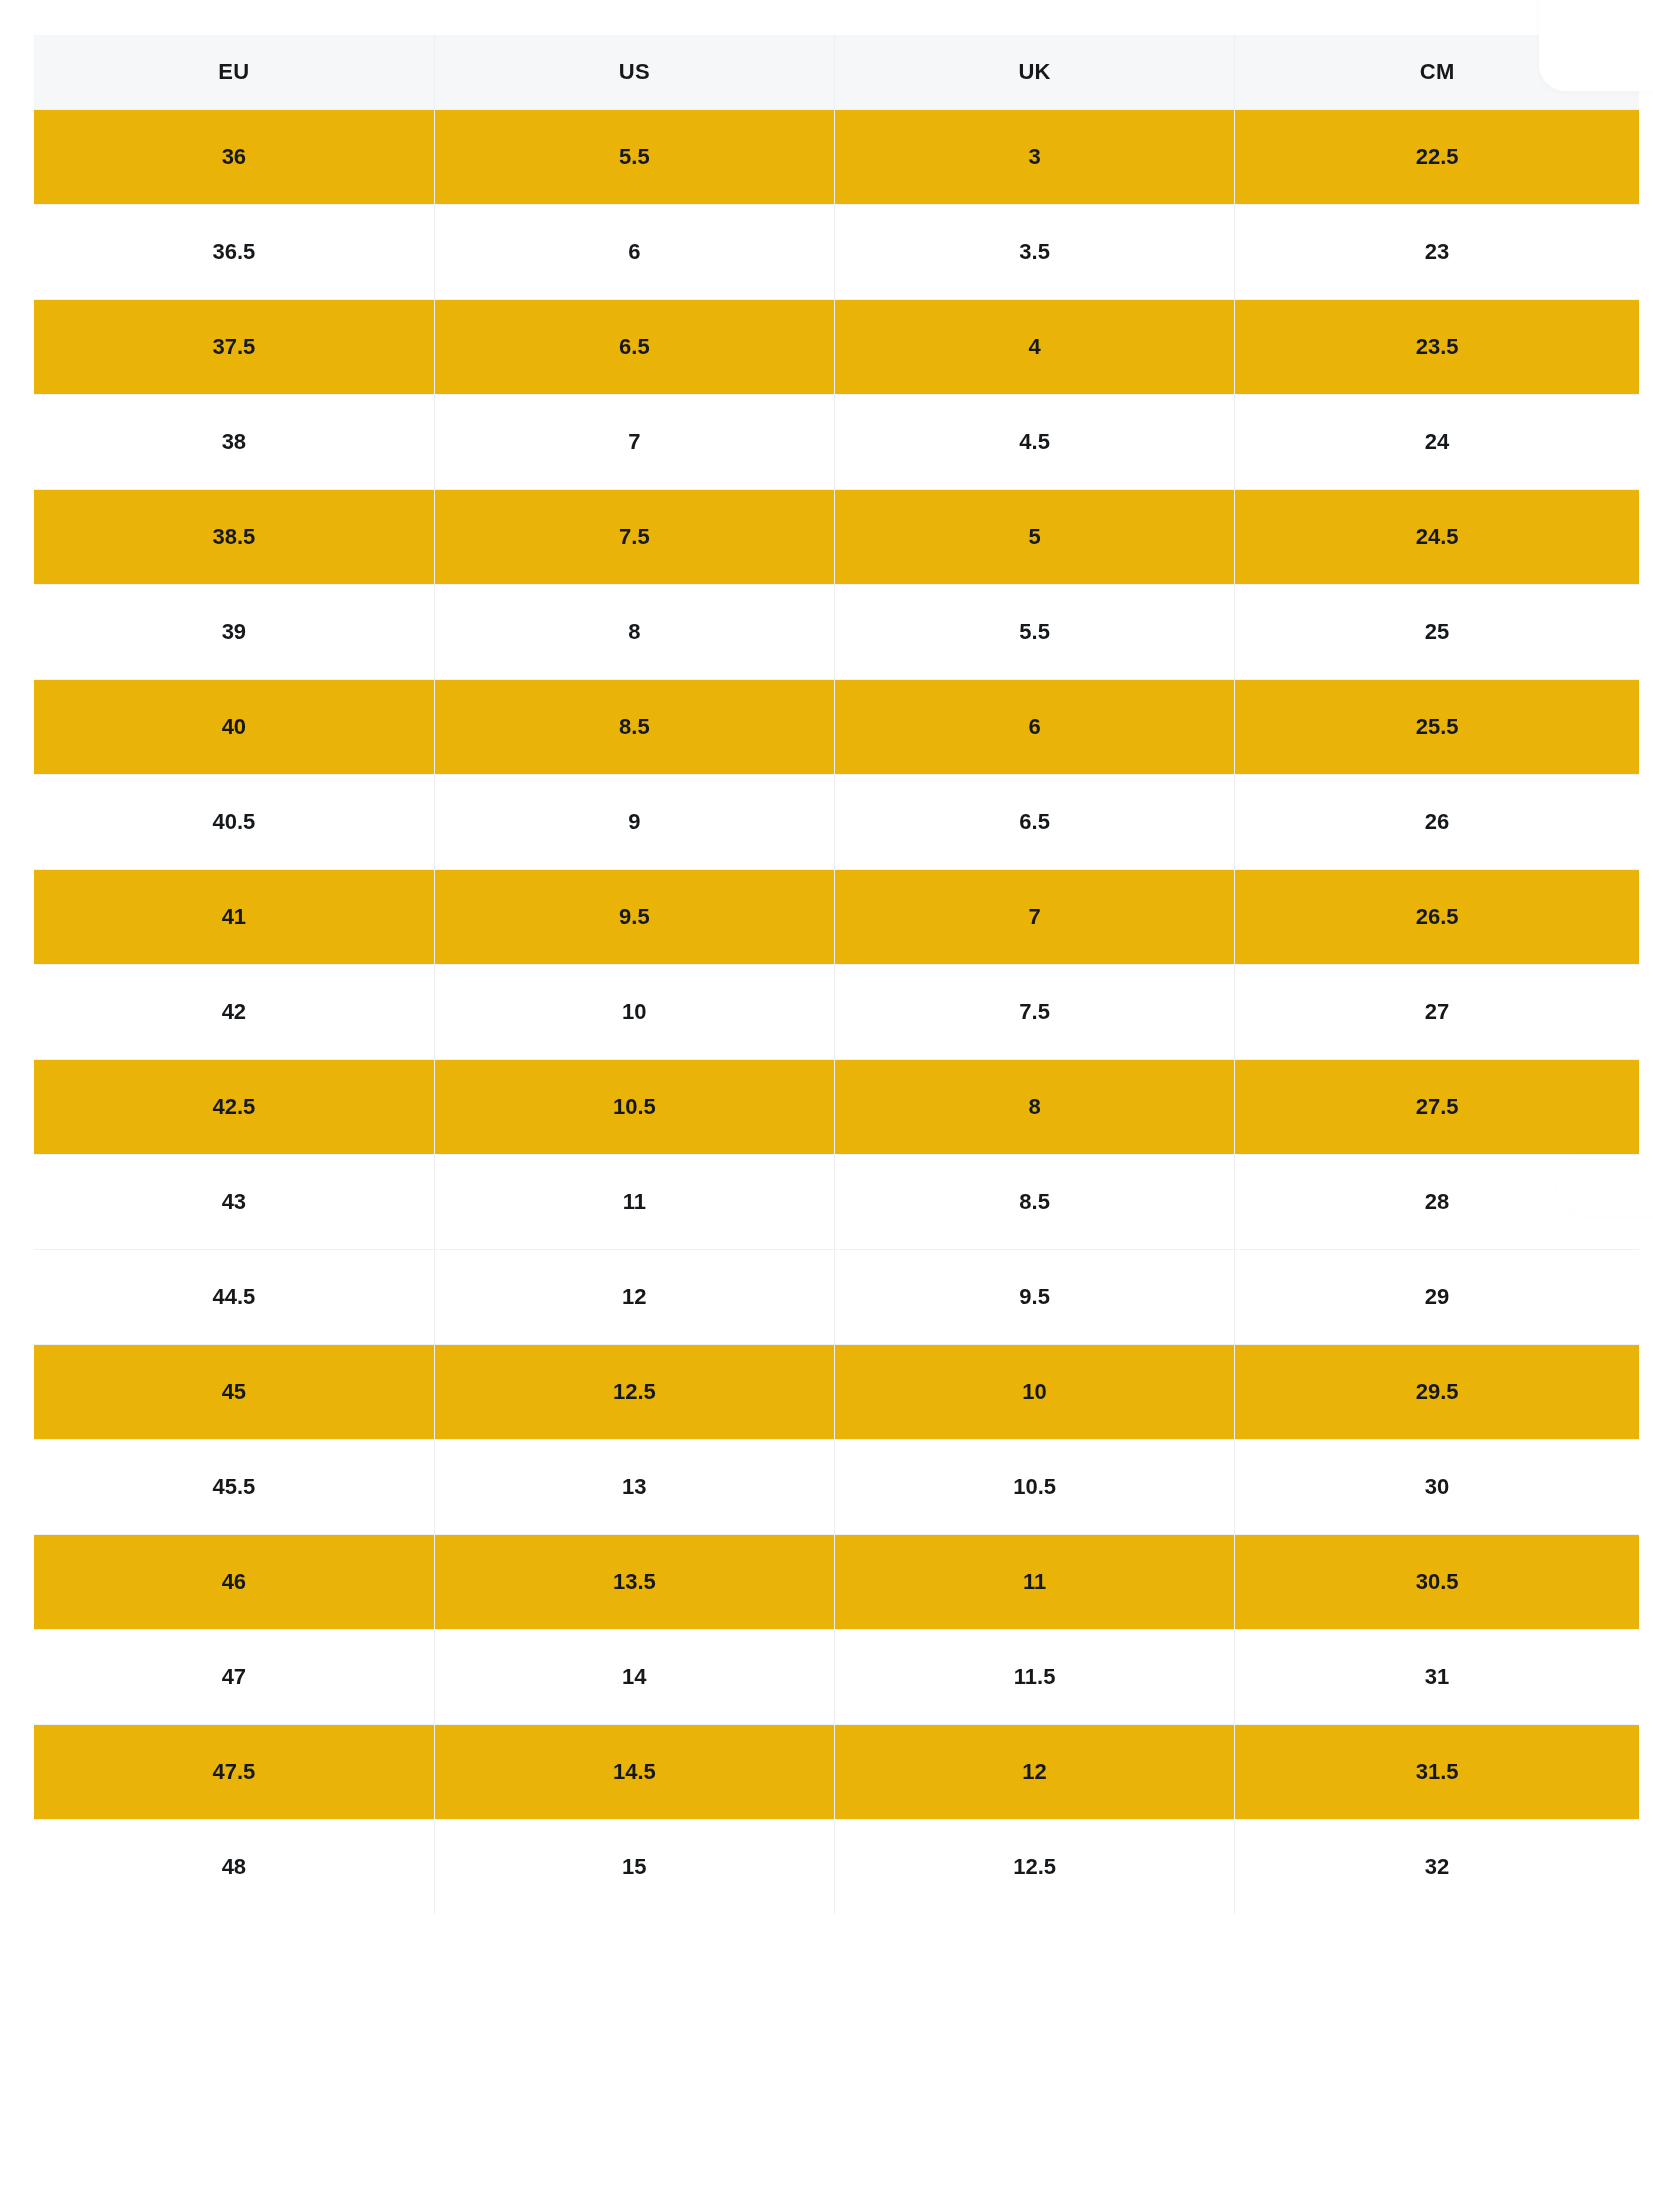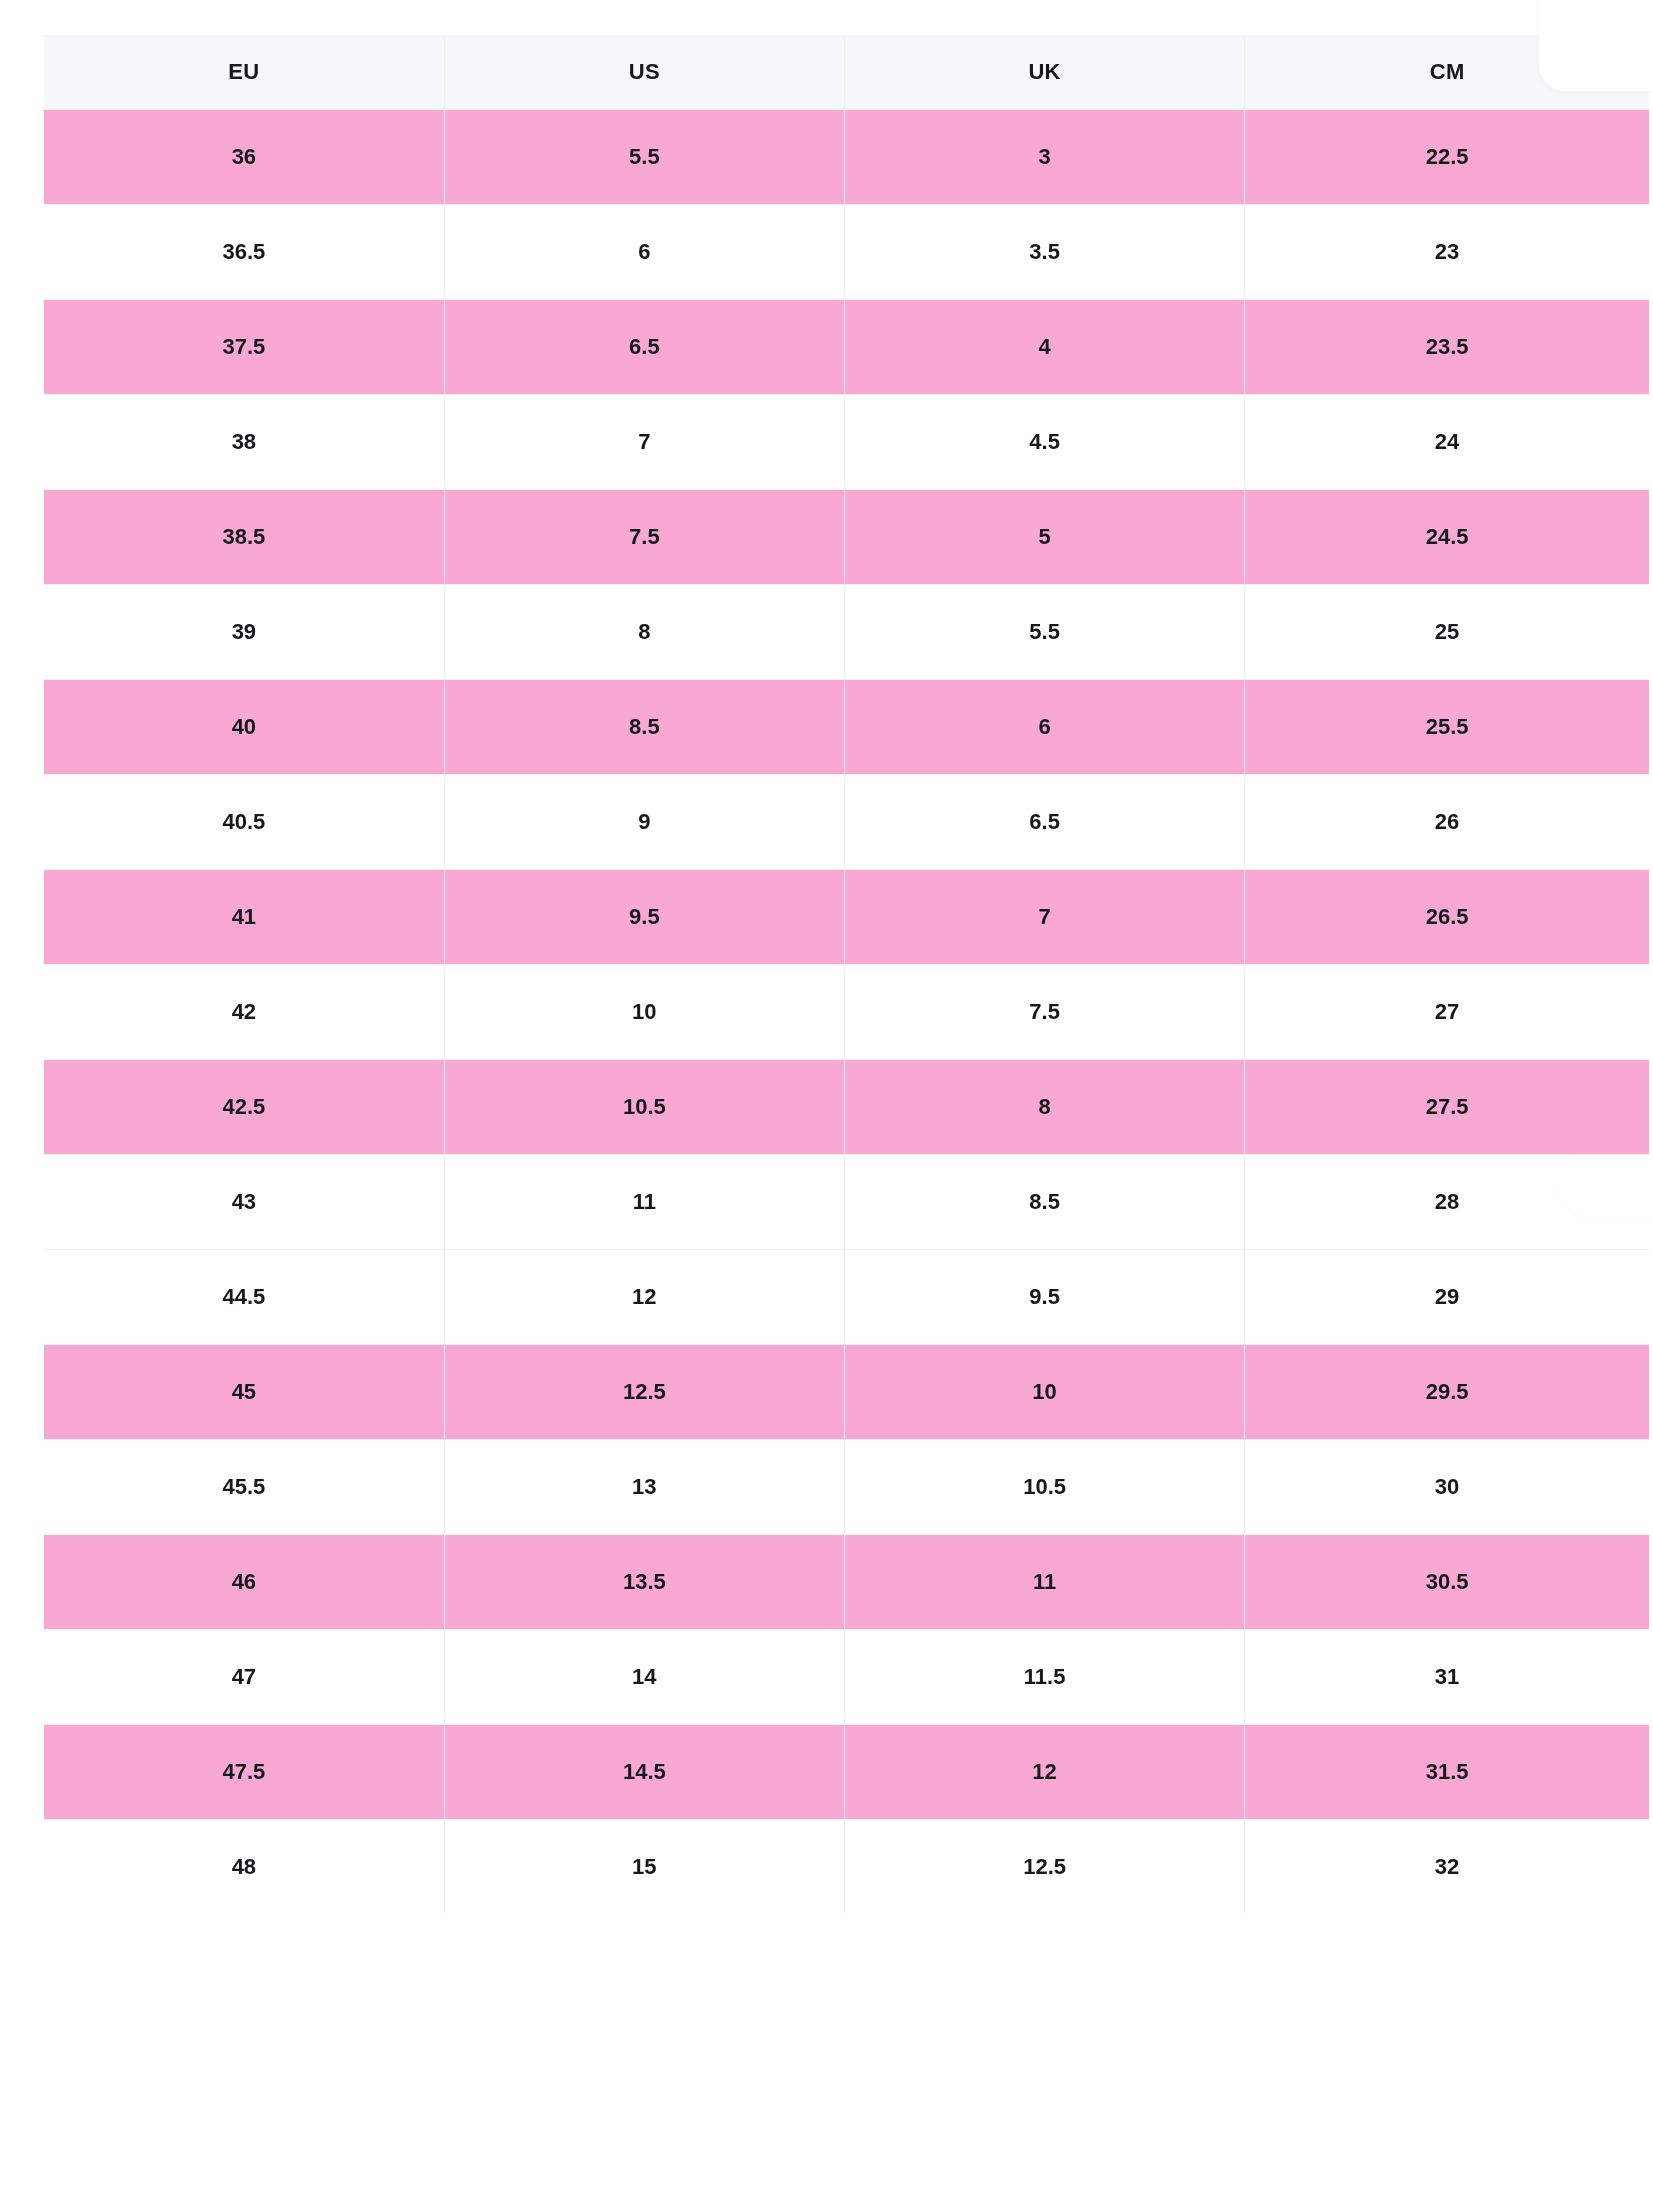--- a/index.html
+++ b/index.html
@@ -35,21 +35,21 @@
     right: -37px;
     top: 1156px;
     width: 134px;
     height: 60px;
     border-radius: 31px;
     box-shadow: 0 0.8px 4.6px rgba(0,0,0,0.02);
   }
 
   .table-wrap {
     position: absolute;
-    left: 44px;
+    left: 34px;
     top: 35px;
     right: 0;
     width: 1605px;
   }
 
   table.size-table {
     width: 1605px;
     border-collapse: collapse;
     table-layout: fixed;
   }
@@ -81,21 +81,21 @@
     letter-spacing: 0.3px;
   }
 
   table.size-table tbody td {
     height: 94px;
     font-size: 22px;
     font-weight: 700;
     background: #ffffff;
   }
   table.size-table tbody tr.alt td {
-    background: #f9a8d4;
+    background: #eab308;
   }
   table.size-table tbody tr:last-child td {
     border-bottom: none;
   }
 </style>
 </head>
 <body>
 
 <div class="overlay-card" id="overlay-top"></div>
 <div class="overlay-card" id="overlay-mid"></div>

